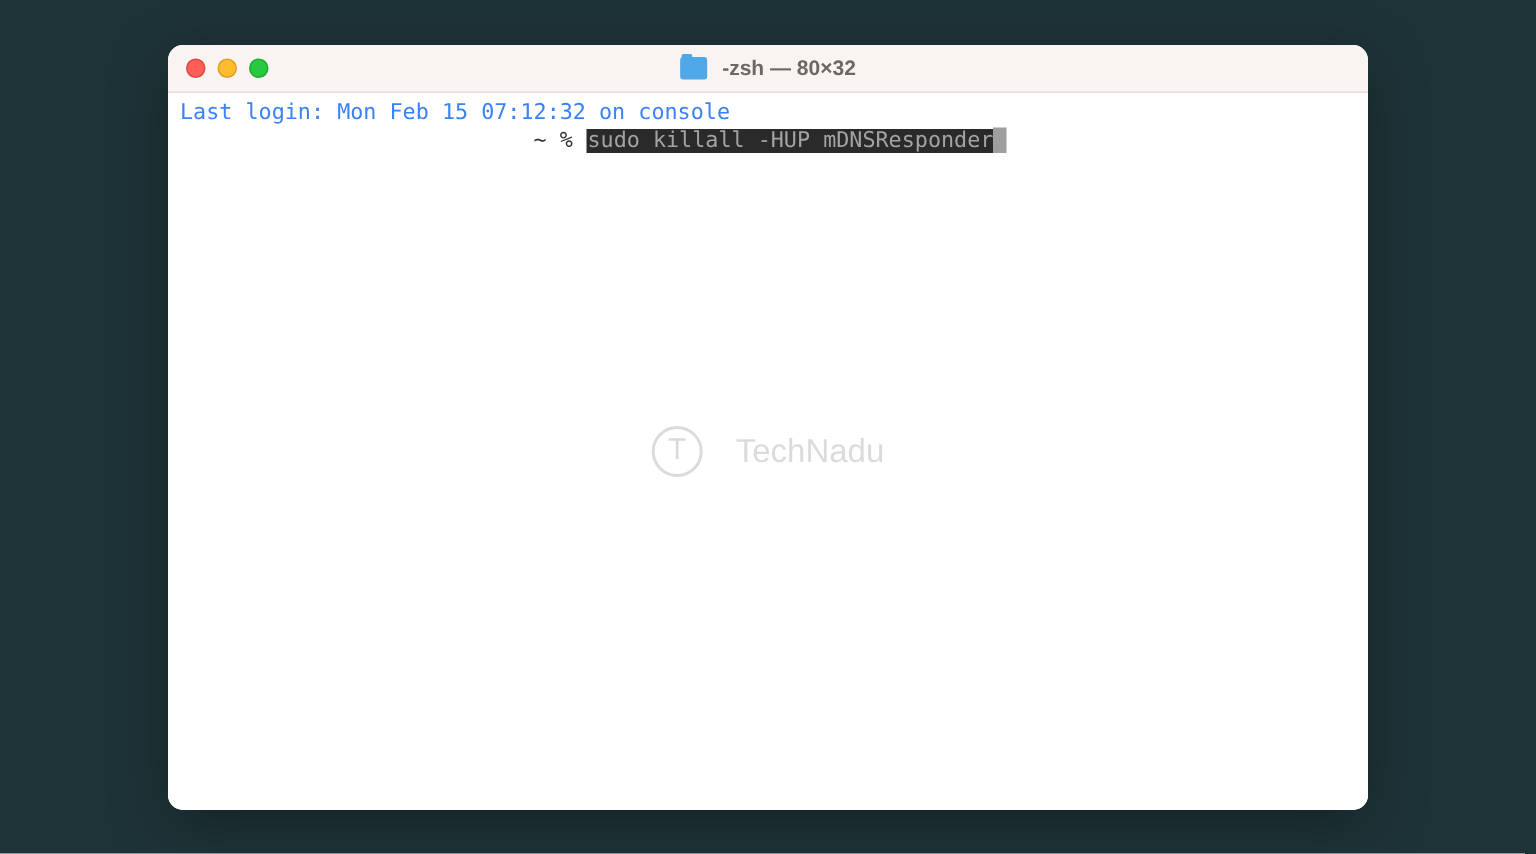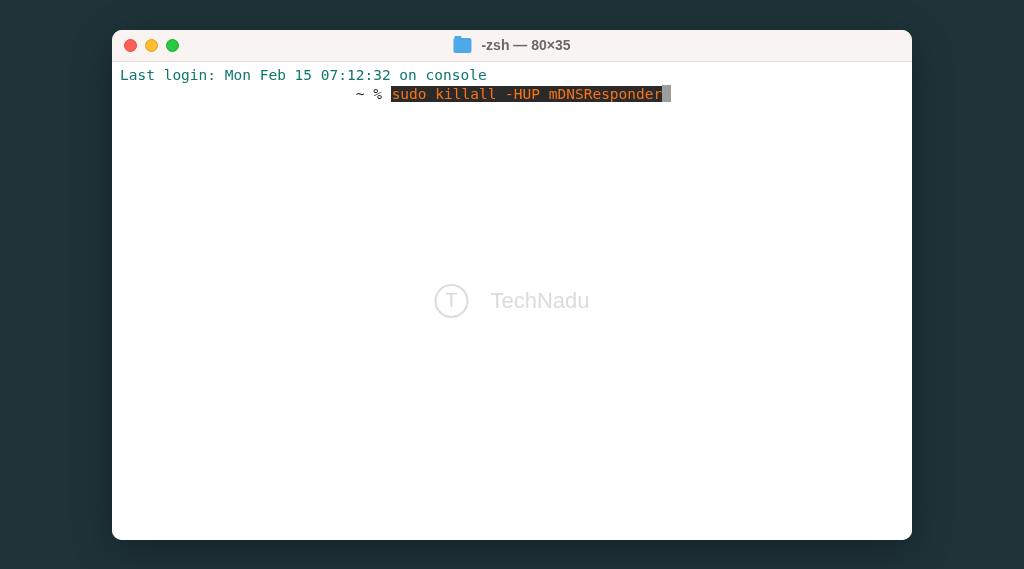--- a/index.html
+++ b/index.html
@@ -84,32 +84,32 @@
       background: #ffffff;
       padding: 4px 8px;
       font-family: "SF Mono", Menlo, Monaco, Consolas, monospace;
       font-size: 14.5px;
       line-height: 1.35;
       color: #1a1a1a;
       white-space: pre;
       position: relative;
     }
     .login-line {
-      color: #0f766e;
+      color: #3b82f6;
       text-align: center;
     }
     .prompt-line {
       display: block;
     }
     .prompt-prefix {
       color: #333;
     }
     .highlighted-command {
       background: #2a2a2a;
-      color: #f97316;
+      color: #a3a3a3;
       padding: 0 1px;
       text-align: right;
     }
     .cursor-block {
       display: inline-block;
       width: 9px;
       height: 17px;
       background: #9e9e9e;
       vertical-align: text-bottom;
       margin-left: -1px;
@@ -153,21 +153,21 @@
 
 <div class="terminal-window">
   <div class="titlebar">
     <div class="traffic-lights">
       <div class="traffic-light tl-close"></div>
       <div class="traffic-light tl-min"></div>
       <div class="traffic-light tl-max"></div>
     </div>
     <div class="titlebar-center">
       <div class="folder-icon"></div>
-      <div class="window-title">-zsh — 80×35</div>
+      <div class="window-title">-zsh — 80×32</div>
     </div>
   </div>
   <div class="terminal-body"><span class="login-line">Last login: Mon Feb 15 07:12:32 on console</span>
 <span class="prompt-line"><span>                           </span><span class="prompt-prefix">~ % </span><span class="highlighted-command">sudo killall -HUP mDNSResponder</span><span class="cursor-block"></span></span>
     <div class="watermark">
       <div class="watermark-circle">
         <span class="watermark-t">T</span>
       </div>
       <span class="watermark-text">TechNadu</span>
     </div>

